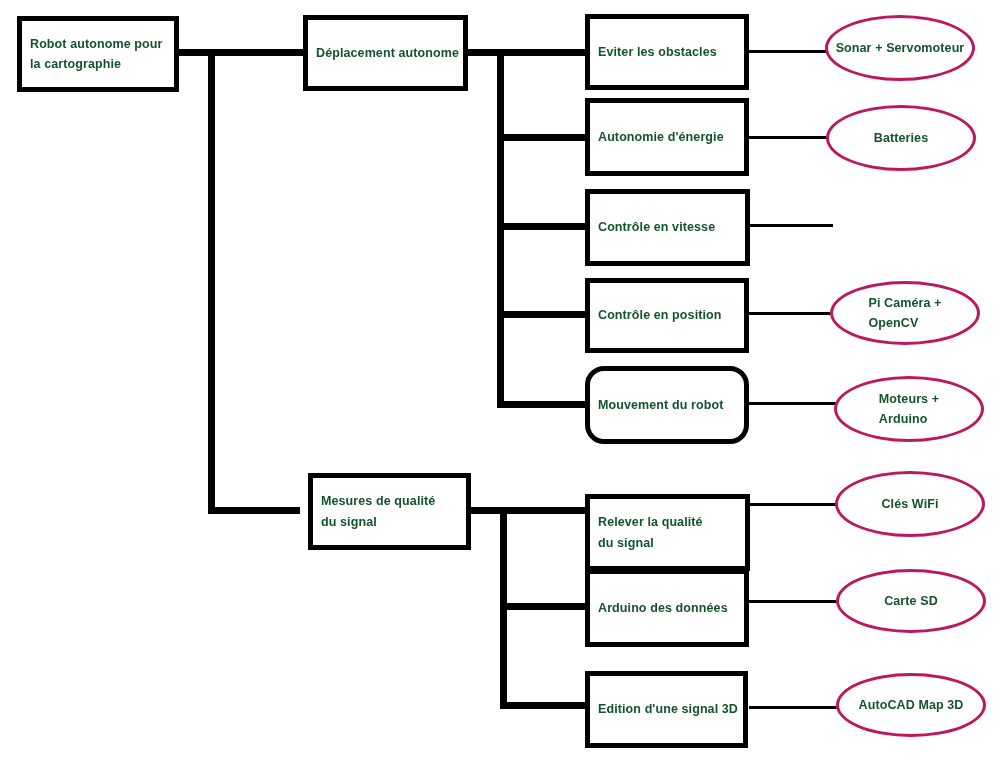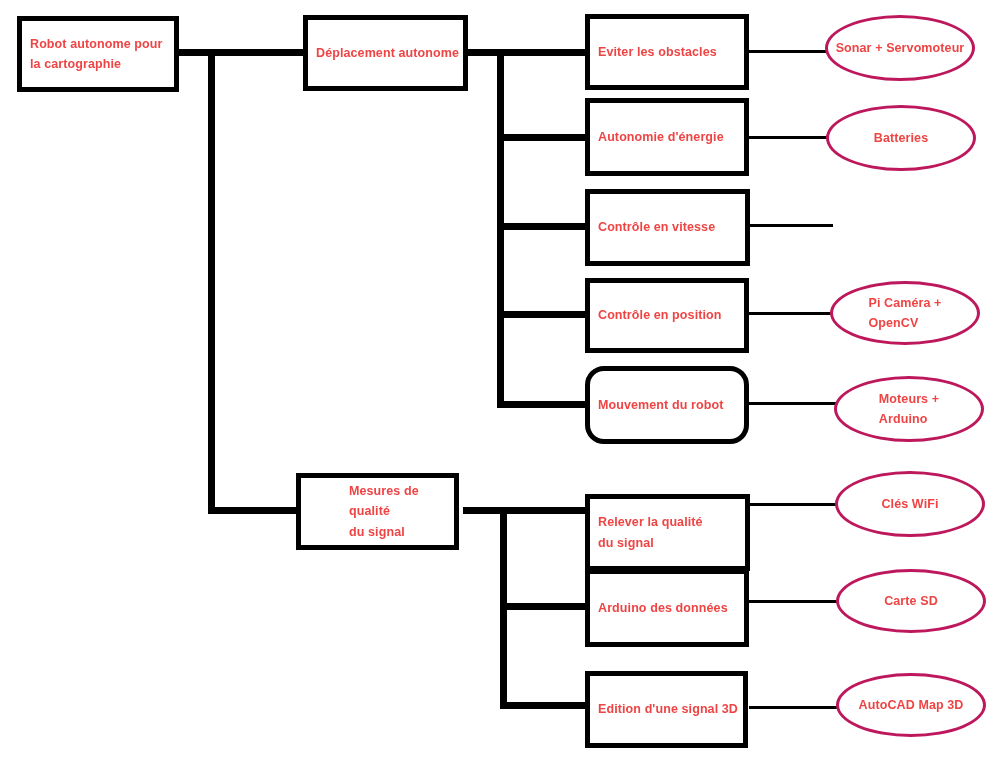--- a/index.html
+++ b/index.html
@@ -6,21 +6,21 @@
     margin: 0;
     padding: 0;
     background: #ffffff;
   }
   .canvas {
     position: relative;
     width: 1000px;
     height: 766px;
     background: #ffffff;
     font-family: "Liberation Sans", sans-serif;
-    color: #ef4444;
+    color: #14532d;
     overflow: hidden;
   }
   .line {
     position: absolute;
     background: #000000;
     z-index: 1;
   }
   .node {
     position: absolute;
     box-sizing: border-box;
@@ -92,21 +92,21 @@
   <div class="line" style="left:749px; top:706px; width:91px; height:3px;"></div>
 
   <div class="node" style="left:17px; top:16px; width:162px; height:76px;">
     <span class="lbl">Robot autonome pour
 la cartographie</span>
   </div>
 
   <div class="node" style="left:303px; top:15px; width:165px; height:76px;">
     <span class="lbl">Déplacement autonome</span>
   </div>
-  <div class="node" style="left:296px; top:473px; width:163px; height:77px;padding-left:40px;">
+  <div class="node" style="left:308px; top:473px; width:163px; height:77px;">
     <span class="lbl">Mesures de qualité
 du signal</span>
   </div>
 
   <div class="node" style="left:585px; top:98px; width:164px; height:78px;">
     <span class="lbl">Autonomie d'énergie</span>
   </div>
   <div class="node" style="left:585px; top:14px; width:164px; height:76px;">
     <span class="lbl">Eviter les obstacles</span>
   </div>

